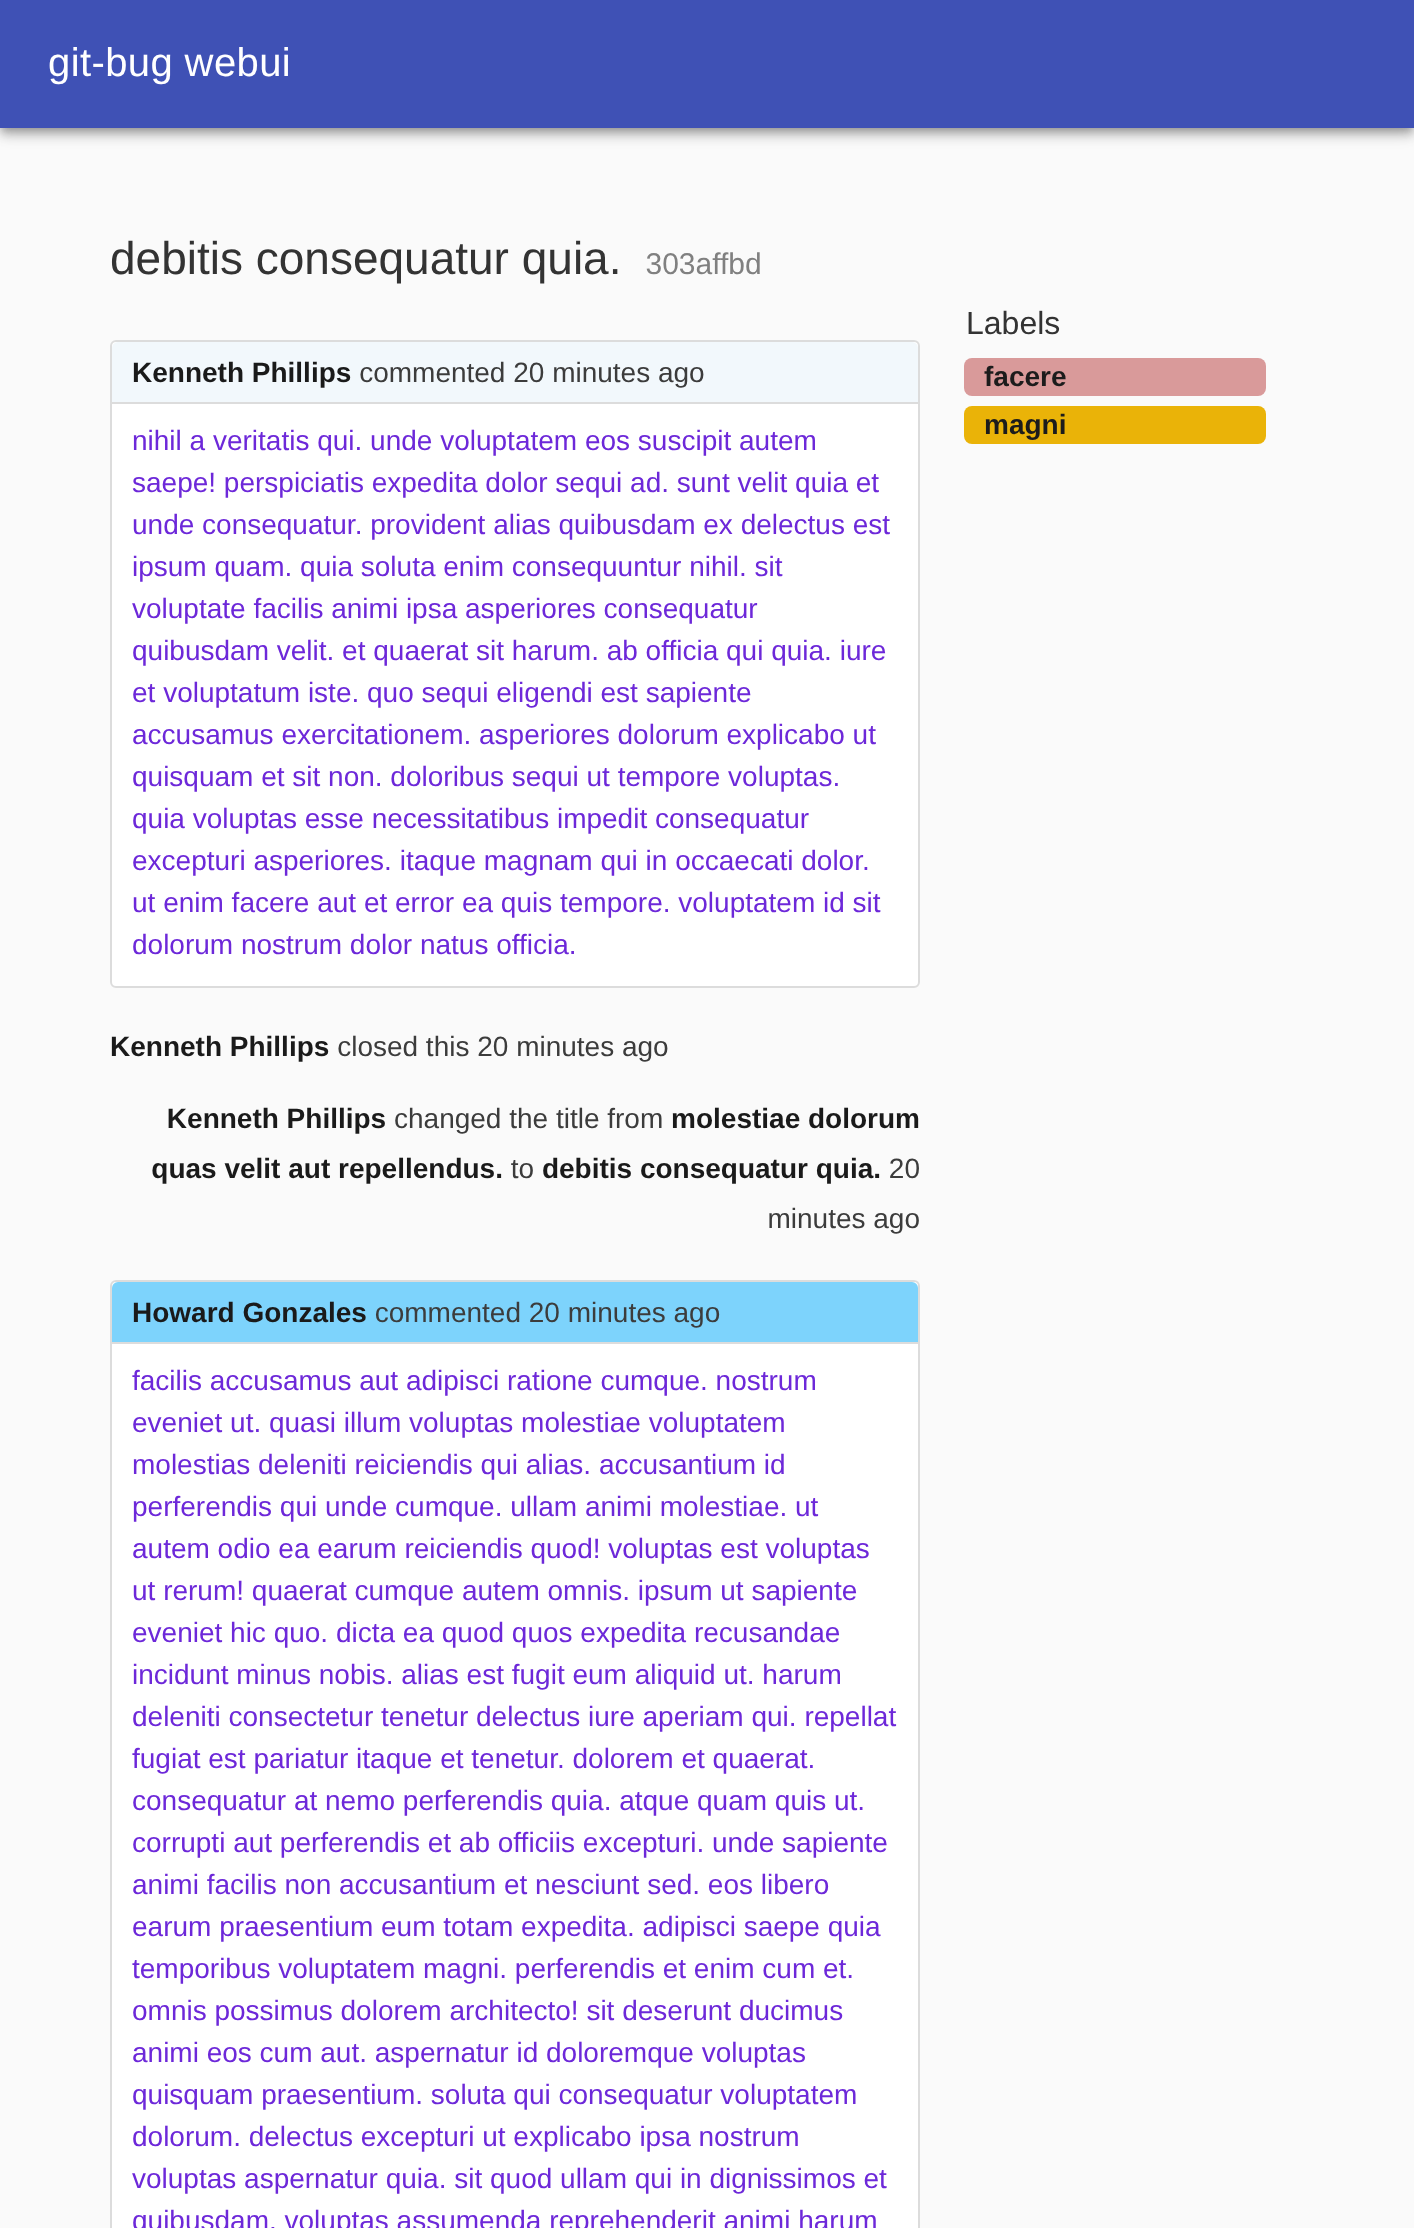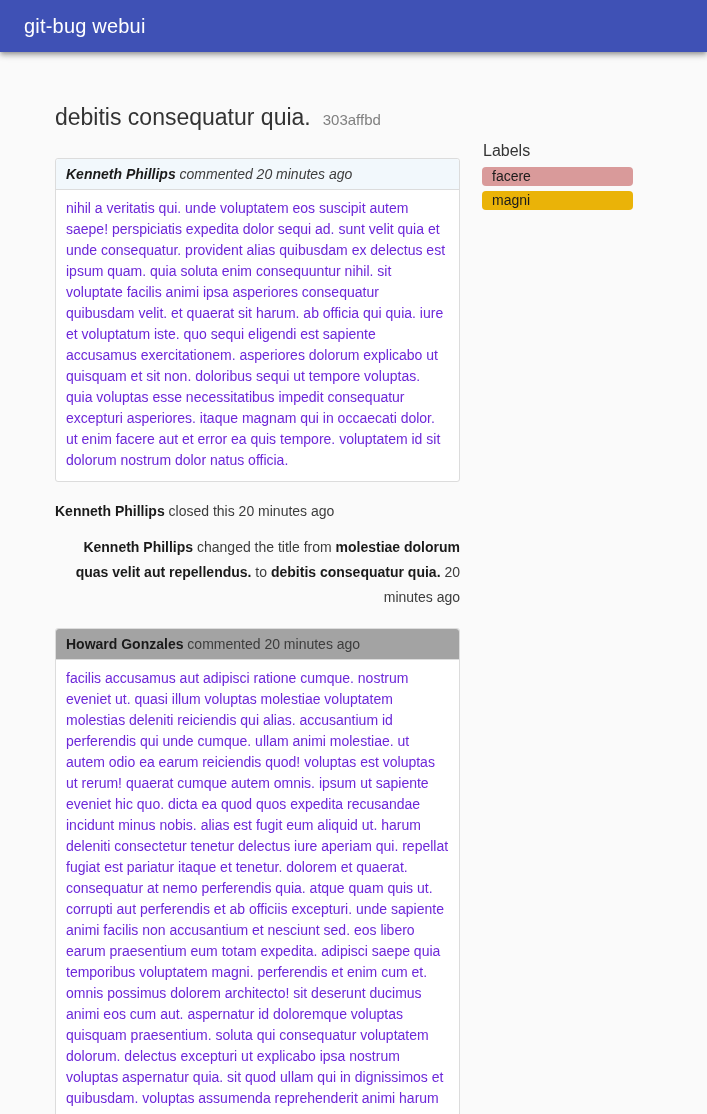--- a/index.html
+++ b/index.html
@@ -8,21 +8,21 @@
     margin: 0;
     padding: 0;
     background: #fafafa;
     font-family: "Liberation Sans", sans-serif;
     color: #333;
   }
   body { width: 707px; min-height: 1114px; }
 
   
   .appbar {
-    height: 52px;
+    height: 64px;
     background: #3f51b5;
     display: flex;
     align-items: center;
     padding: 0 24px;
     box-shadow: 0 2px 4px -1px rgba(0,0,0,0.25), 0 4px 5px 0 rgba(0,0,0,0.17), 0 1px 10px 0 rgba(0,0,0,0.12);
     position: relative;
     z-index: 5;
   }
   .appbar-title {
     color: #ffffff;
@@ -107,21 +107,21 @@
     font-weight: 400;
     color: #333;
   }
   .label-chip {
     height: 19px;
     line-height: 19px;
     border-radius: 4px;
     padding: 0 8px 0 10px;
     margin-bottom: 5px;
     font-size: 14px;
-    font-weight: 400;
+    font-weight: 700;
     color: #1c1c1c;
     overflow: hidden;
     white-space: nowrap;
   }
 </style>
 </head>
 <body>
 
 <header class="appbar" style="background-color: rgb(63, 81, 181);">
   <span class="appbar-title">git-bug webui</span>
@@ -130,21 +130,21 @@
 <div class="container">
 
   <h1 class="bug-title"><span>debitis consequatur quia.</span><span class="bug-hash">303affbd</span></h1>
 
 
   <div class="content-row">
 
     <main class="timeline">
 
       <article class="comment-card">
-        <div class="comment-header" style="background-color: rgb(242, 248, 252); font-style: italic;">
+        <div class="comment-header" style="background-color: rgb(242, 248, 252);">
           <span class="author-name">Kenneth Phillips</span>
           <span>commented 20 minutes ago</span>
         </div>
         <div class="comment-body">nihil a veritatis qui. unde voluptatem eos suscipit autem saepe! perspiciatis expedita dolor sequi ad. sunt velit quia et unde consequatur. provident alias quibusdam ex delectus est ipsum quam. quia soluta enim consequuntur nihil. sit voluptate facilis animi ipsa asperiores consequatur quibusdam velit. et quaerat sit harum. ab officia qui quia. iure et voluptatum iste. quo sequi eligendi est sapiente accusamus exercitationem. asperiores dolorum explicabo ut quisquam et sit non. doloribus sequi ut tempore voluptas. quia voluptas esse necessitatibus impedit consequatur excepturi asperiores. itaque magnam qui in occaecati dolor. ut enim facere aut et error ea quis tempore. voluptatem id sit dolorum nostrum dolor natus officia.</div>
       </article>
 
       <div class="event event-closed">
         <span class="bold">Kenneth Phillips</span>
         <span>closed this 20 minutes ago</span>
       </div>
@@ -152,21 +152,21 @@
       <div class="event event-title-change">
         <span class="bold">Kenneth Phillips</span>
         <span>changed the title from</span>
         <span class="bold">molestiae dolorum quas velit aut repellendus.</span>
         <span>to</span>
         <span class="bold">debitis consequatur quia.</span>
         <span>20 minutes ago</span>
       </div>
 
       <article class="comment-card second">
-        <div class="comment-header" style="background-color: #a3a3a3;">
+        <div class="comment-header" style="background-color: #7dd3fc;">
           <span class="author-name">Howard Gonzales</span>
           <span>commented 20 minutes ago</span>
         </div>
         <div class="comment-body">facilis accusamus aut adipisci ratione cumque. nostrum eveniet ut. quasi illum voluptas molestiae voluptatem molestias deleniti reiciendis qui alias. accusantium id perferendis qui unde cumque. ullam animi molestiae. ut autem odio ea earum reiciendis quod! voluptas est voluptas ut rerum! quaerat cumque autem omnis. ipsum ut sapiente eveniet hic quo. dicta ea quod quos expedita recusandae incidunt minus nobis. alias est fugit eum aliquid ut. harum deleniti consectetur tenetur delectus iure aperiam qui. repellat fugiat est pariatur itaque et tenetur. dolorem et quaerat. consequatur at nemo perferendis quia. atque quam quis ut. corrupti aut perferendis et ab officiis excepturi. unde sapiente animi facilis non accusantium et nesciunt sed. eos libero earum praesentium eum totam expedita. adipisci saepe quia temporibus voluptatem magni. perferendis et enim cum et. omnis possimus dolorem architecto! sit deserunt ducimus animi eos cum aut. aspernatur id doloremque voluptas quisquam praesentium. soluta qui consequatur voluptatem dolorum. delectus excepturi ut explicabo ipsa nostrum voluptas aspernatur quia. sit quod ullam qui in dignissimos et quibusdam. voluptas assumenda reprehenderit animi harum aut.</div>
       </article>
 
     </main>
 
     <aside class="sidebar">
       <div class="labels-heading">Labels</div>

